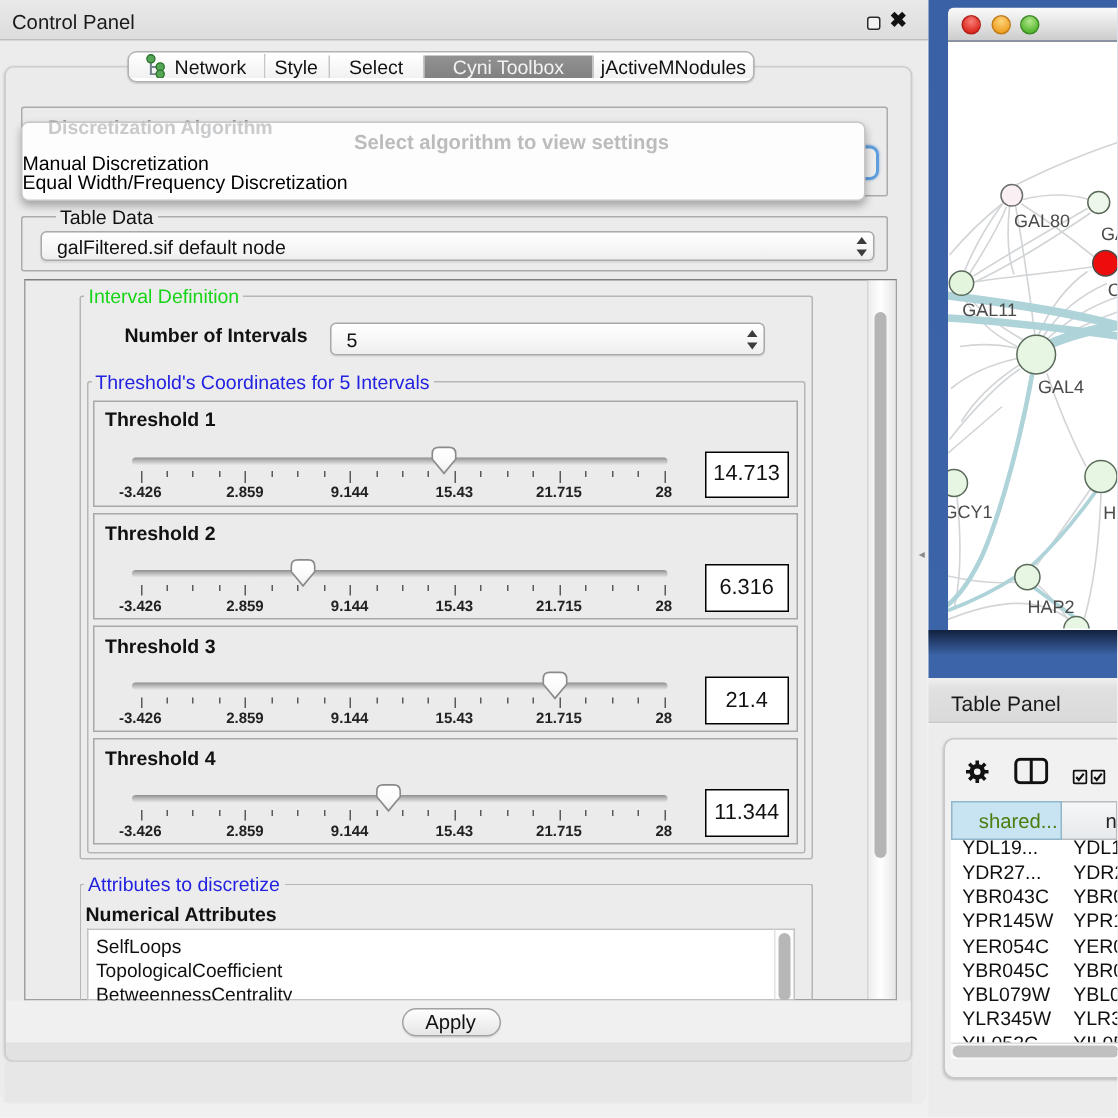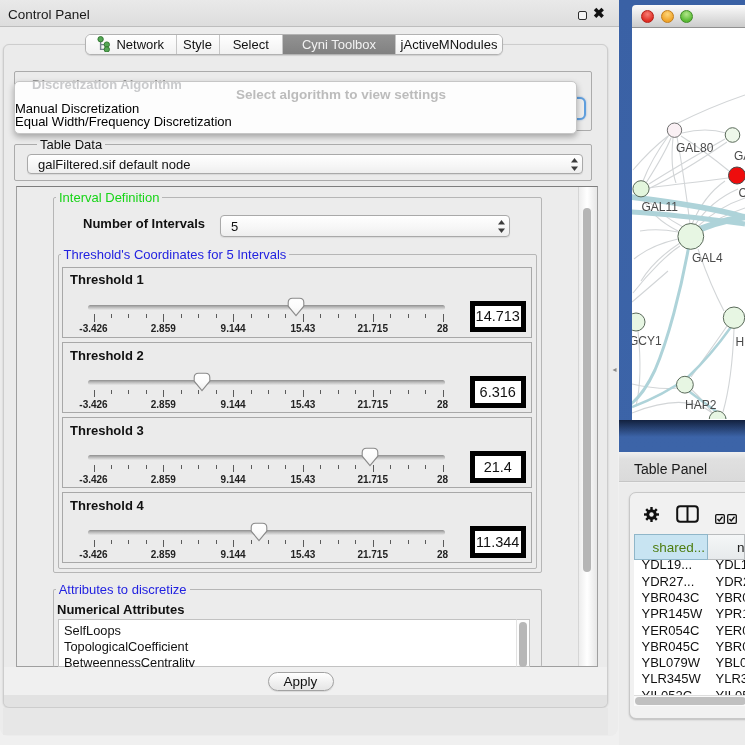--- a/index.html
+++ b/index.html
@@ -2,22 +2,22 @@
 <html><head><meta charset="utf-8">
 <style>
 *{margin:0;padding:0;box-sizing:border-box;}
 body{font-family:"Liberation Sans",sans-serif;}
 #stage{position:relative;width:745px;height:745px;background:#f0f0f0;overflow:hidden;}
 .abs{position:absolute;}
 .txt{position:absolute;white-space:nowrap;color:#111;}
 .combo{position:absolute;background:linear-gradient(180deg,#ffffff,#f6f6f6 60%,#eeeeee);border:1px solid #a9a9a9;border-radius:4px;box-shadow:0 1px 1px rgba(0,0,0,0.08);}
 fieldset{position:absolute;border:1px solid #b0b0b0;border-radius:2px;}
 fieldset legend{margin-left:4px;padding:0 3px;font-size:13px;white-space:nowrap;}
-.vbox{position:absolute;background:#fff;border:5px solid #000000;color:#111;font-size:14.5px;display:flex;align-items:center;justify-content:center;}
-.seg{position:absolute;display:flex;background:#fff;border:1px solid #b2b2b2;border-radius:6px;overflow:hidden;box-shadow:0 1px 1px rgba(0,0,0,0.12);}
+.vbox{position:absolute;background:#fff;border:1px solid #000000;color:#111;font-size:14.5px;display:flex;align-items:center;justify-content:center;}
+.seg{position:absolute;display:flex;background:#fff;border:1px solid #b2b2b2;border-radius:6px;overflow:hidden;box-shadow:0 1px 1px rgba(0,0,0,0.12);align-items:center;}
 .seg .s{display:flex;align-items:center;justify-content:center;font-size:13px;color:#111;background:linear-gradient(180deg,#ffffff,#f1f1f1);border-right:1px solid #c6c6c6;}
 .seg .s:last-child{border-right:none;}
 .seg .sel{background:linear-gradient(180deg,#929292,#818181);color:#f2f2f2;}
 </style></head><body>
 <div id="stage">
 
 <div class="abs" style="left:0;top:27px;width:618px;height:709px;background:#ececec;border-radius:0 0 8px 8px;"></div>
 <div class="abs" style="left:0;top:0;width:618.5px;height:27px;background:linear-gradient(180deg,#e9e9e9,#dddddd);border-bottom:1px solid #bdbdbd;"></div>
 <div class="txt" style="left:8px;top:6.5px;font-size:13.5px;color:#1a1a1a;font-weight:normal;">Control Panel</div>
 <div class="abs" style="left:577.5px;top:11px;width:9px;height:9px;border:1.6px solid #2c2c2c;border-radius:2px;background:#f4f4f4;"></div>

